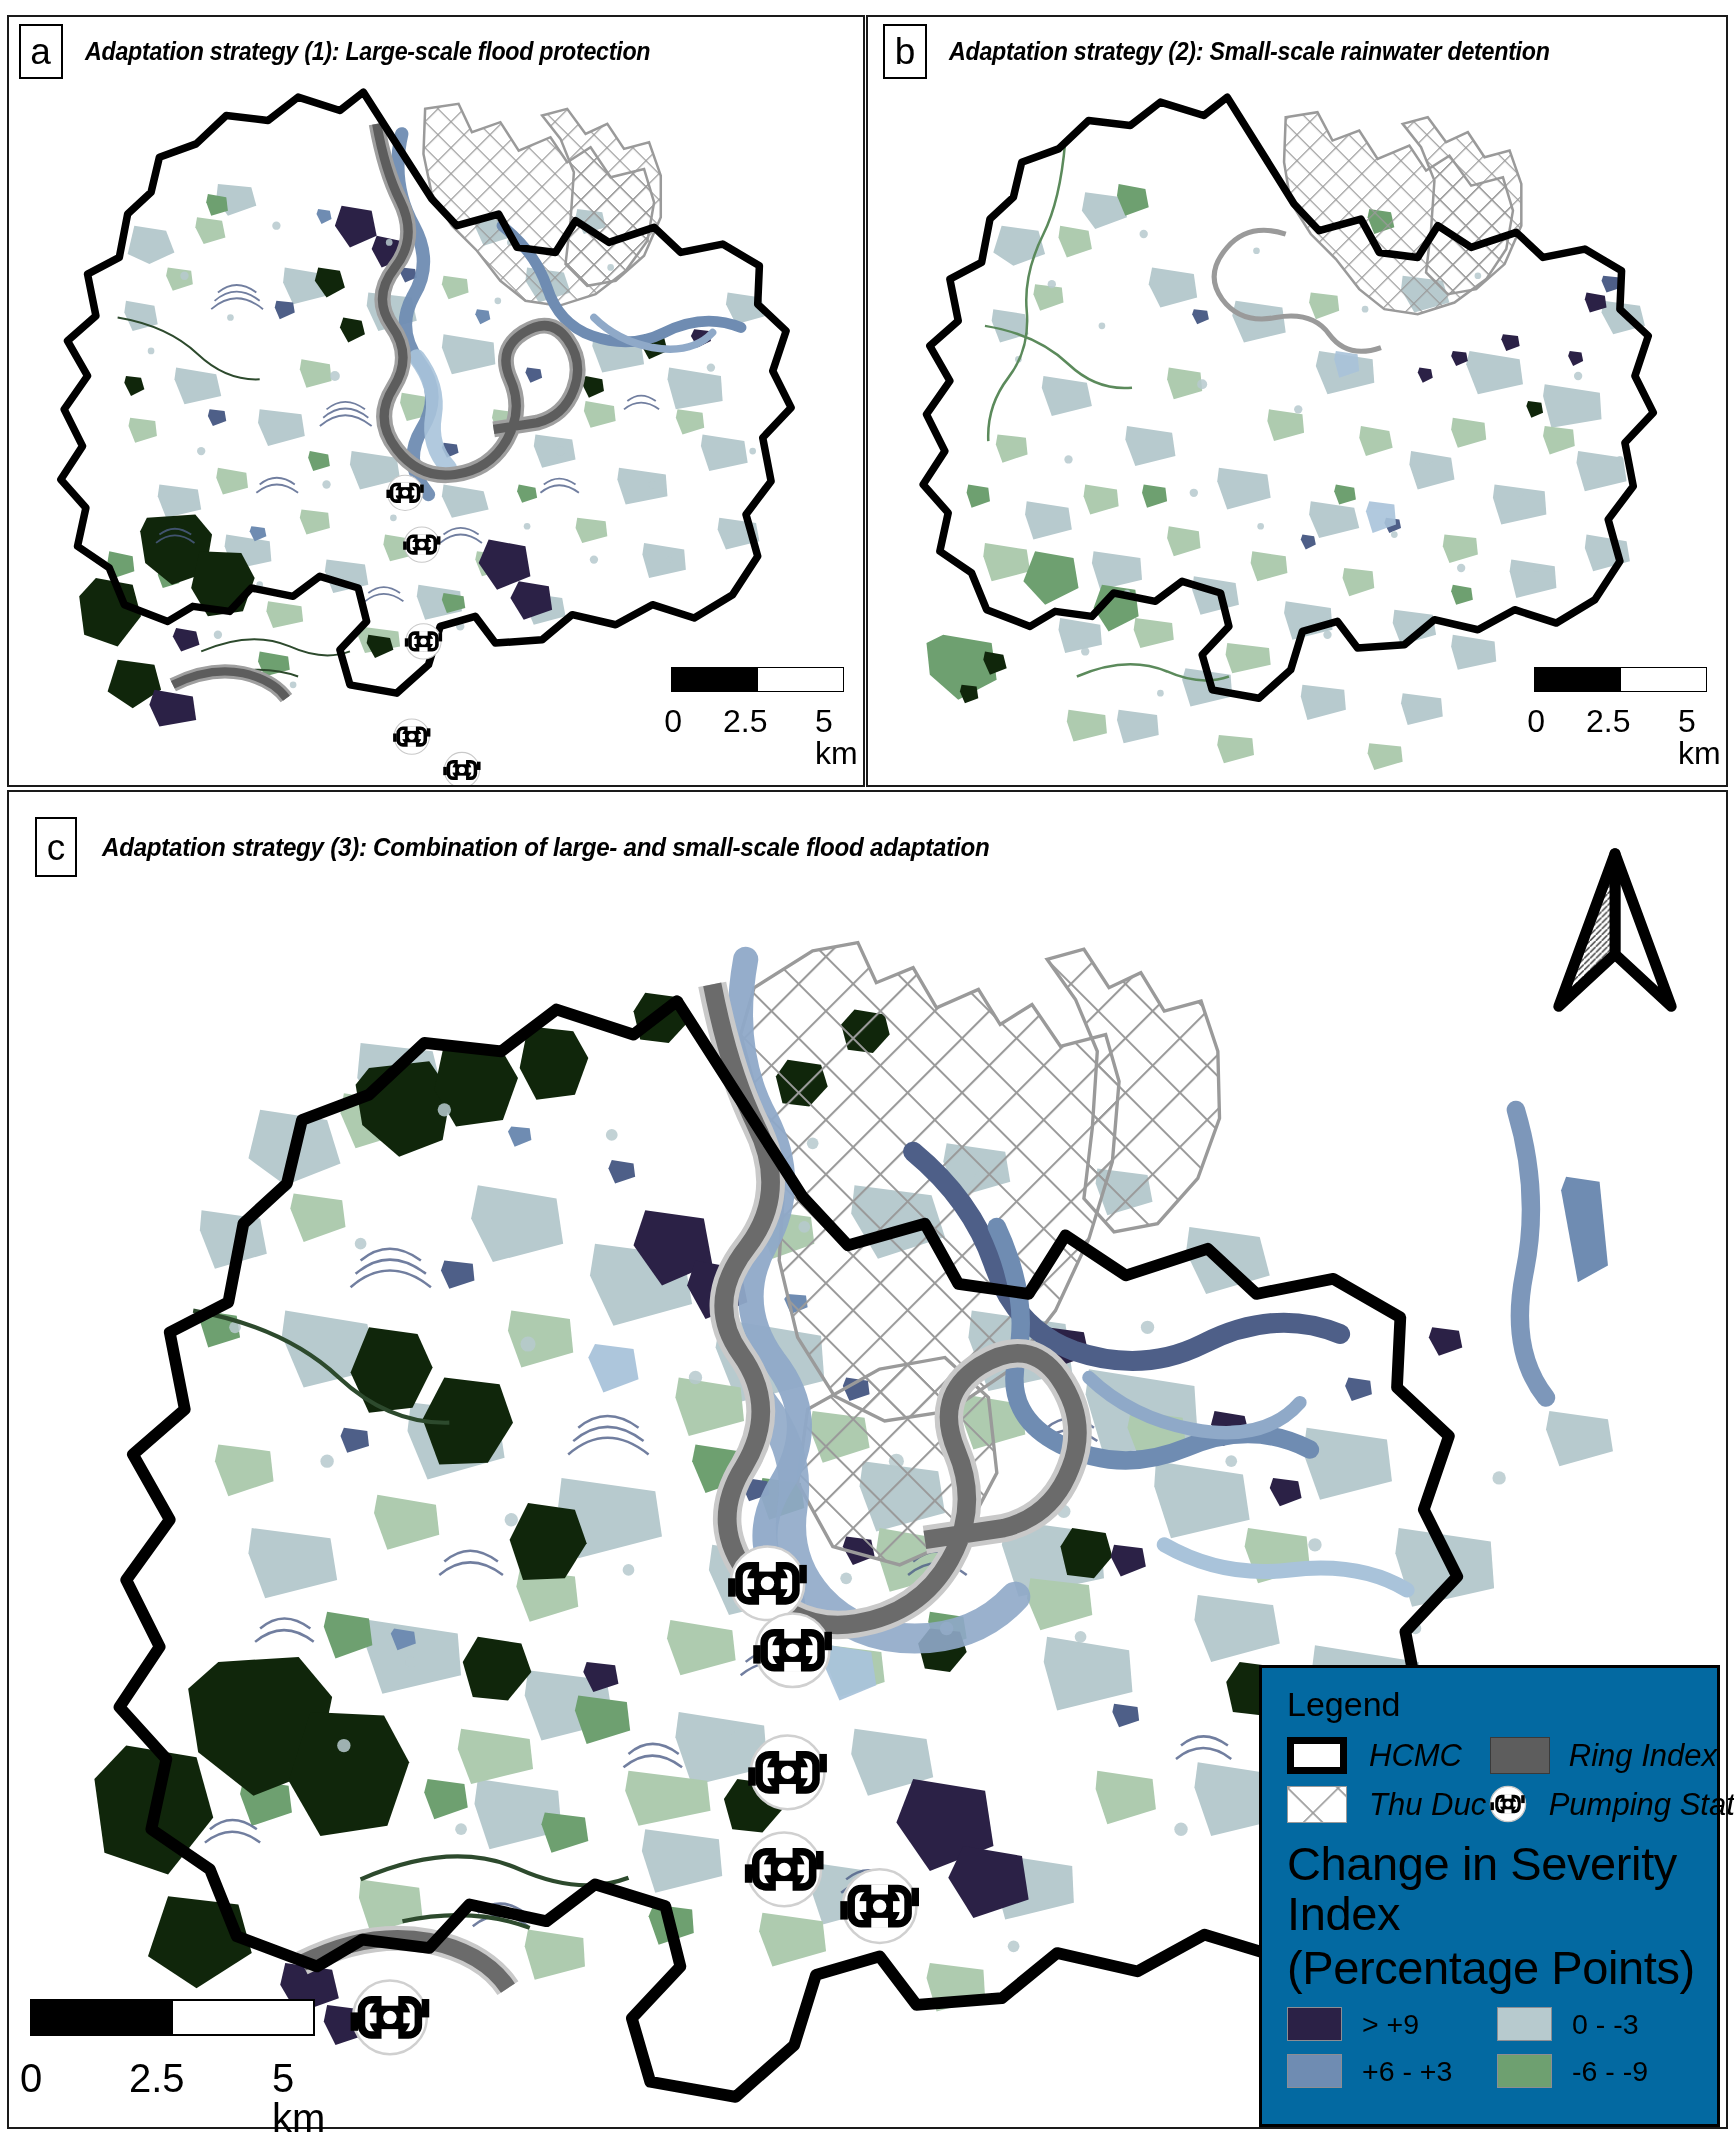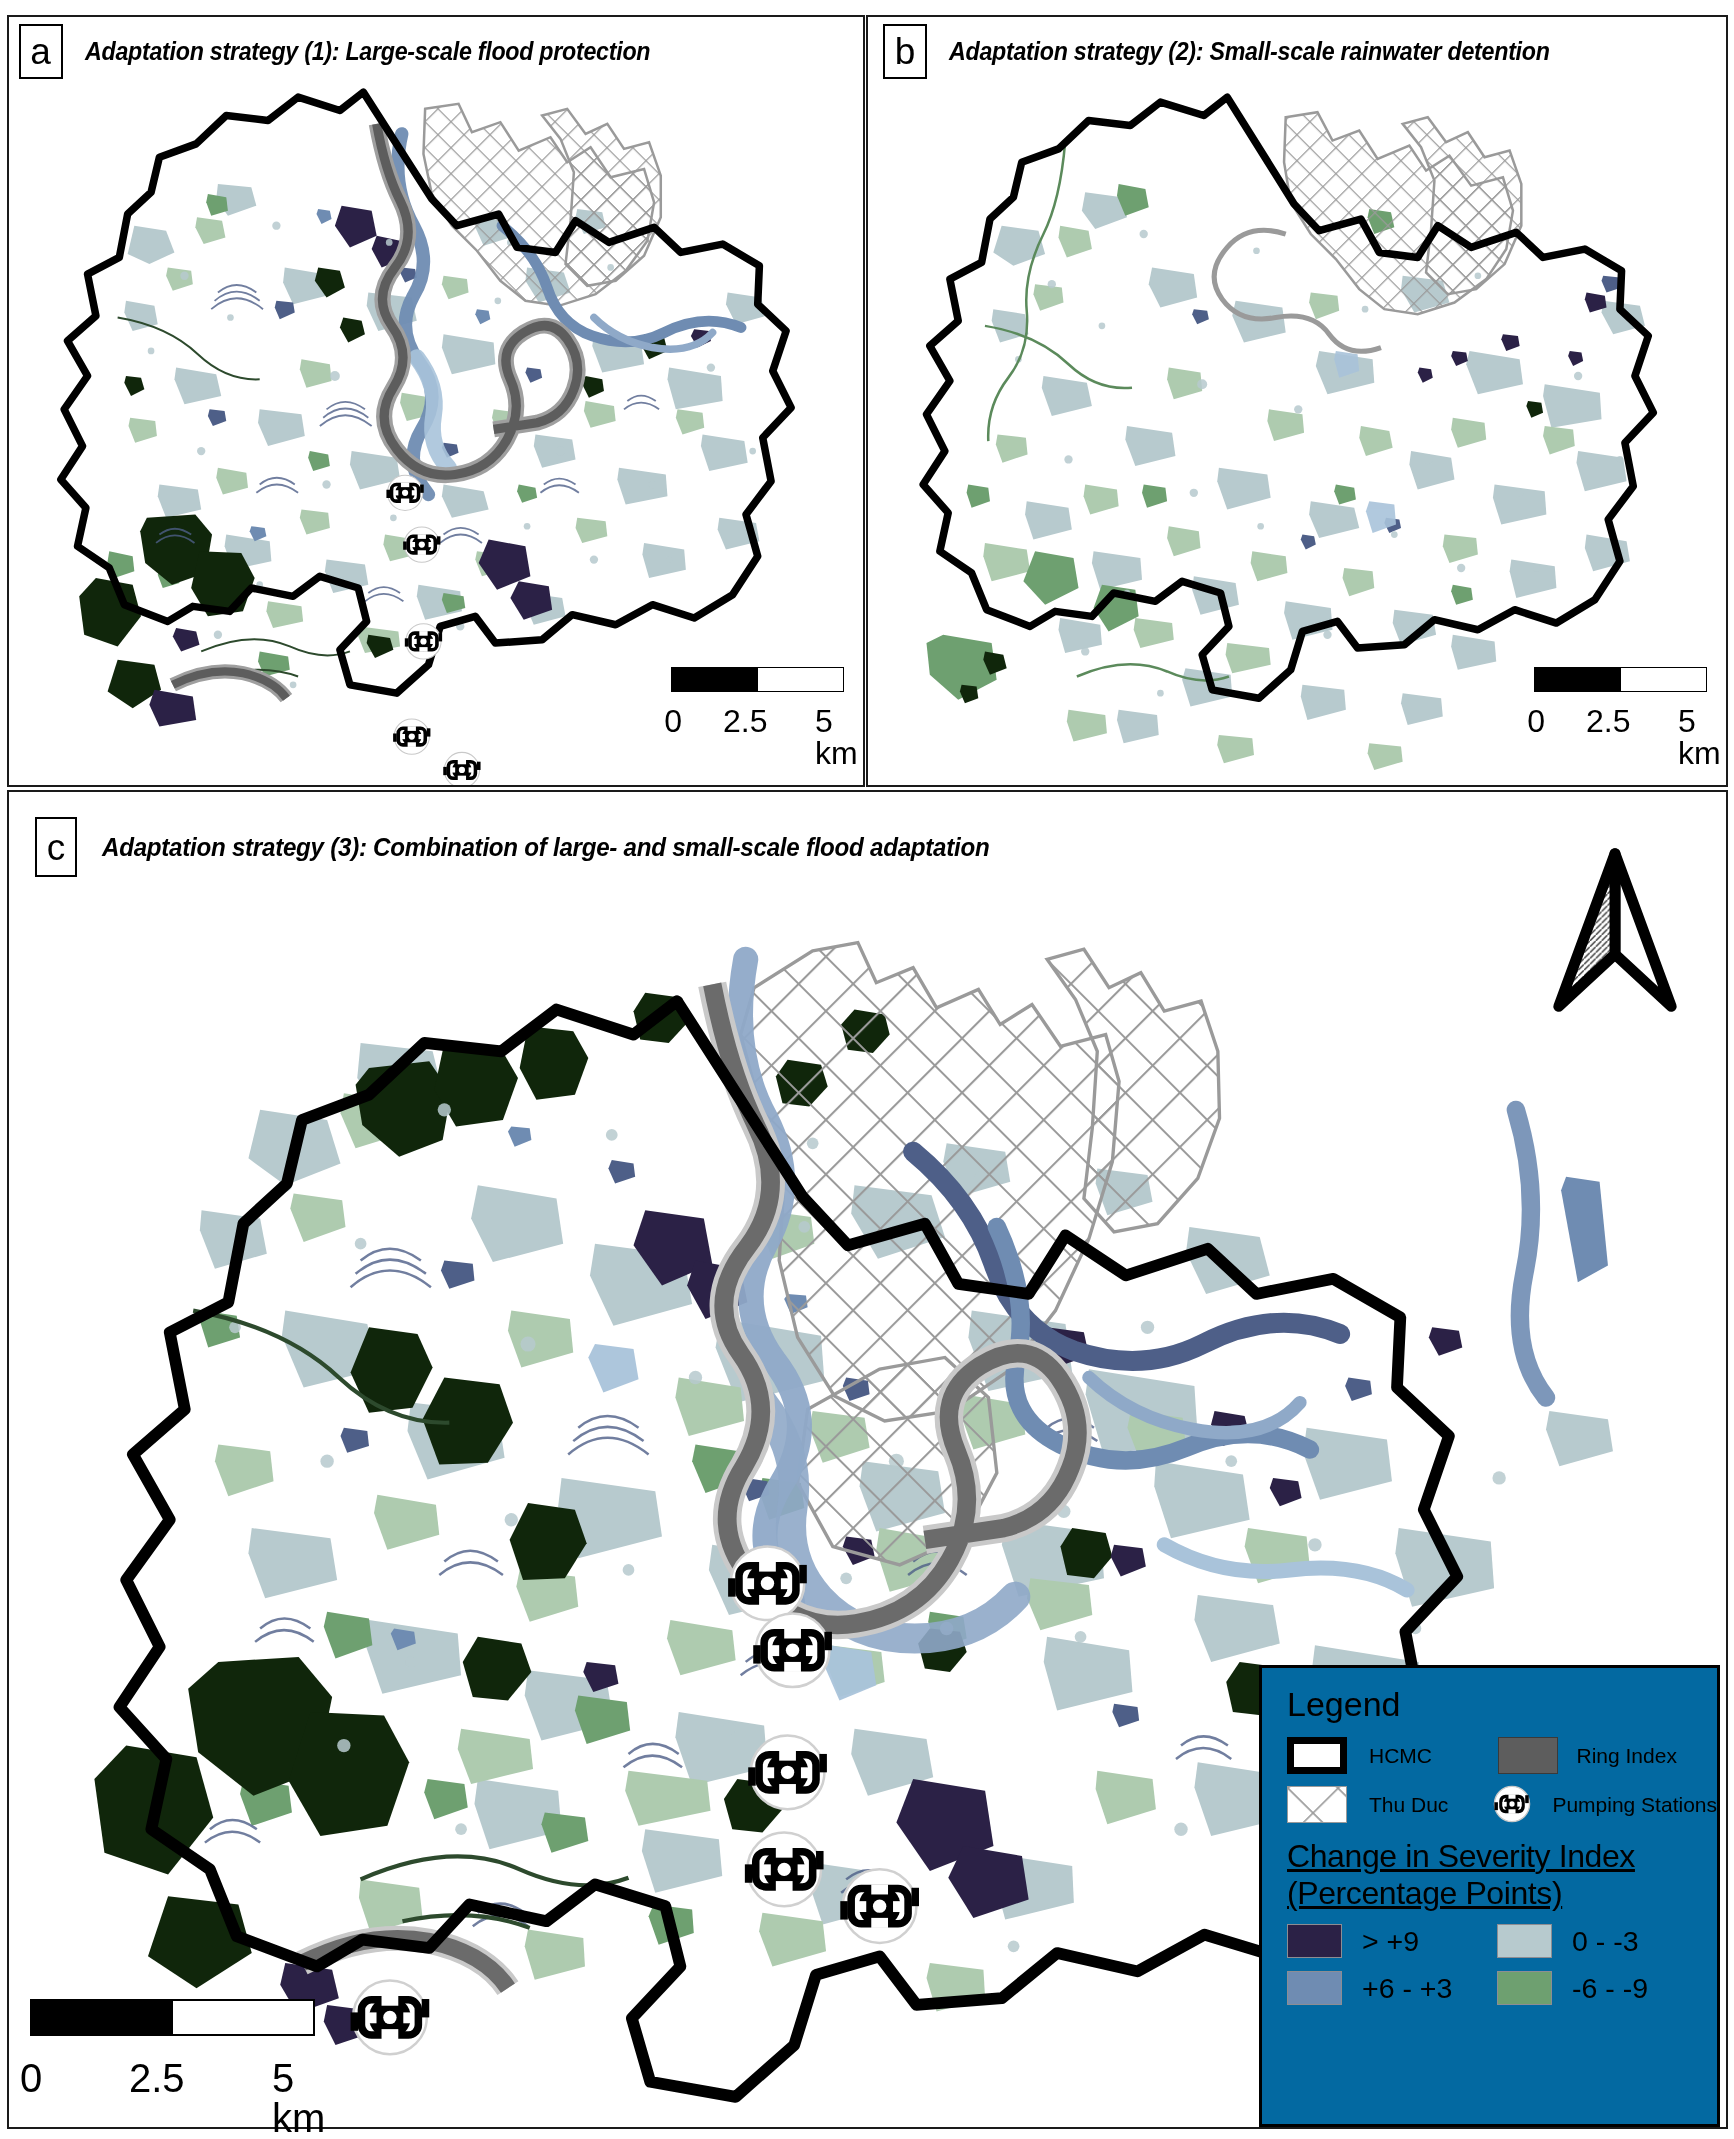--- a/index.html
+++ b/index.html
@@ -54,24 +54,24 @@
   #legend{position:absolute;left:1259px;top:1665px;width:461px;height:462px;
           box-sizing:border-box;border:3.4px solid #000;background:#0369a1;padding:18.5px 0 0 25px;}
   #legend .lg-title{font-size:34px;line-height:1;margin-bottom:10px;}
   .lg-row{display:flex;align-items:center;height:49px;}
   .lg-cell{display:flex;align-items:center;}
   .lg-cell.first{width:211px;}
   .sw-hcmc{width:60px;height:37px;box-sizing:border-box;border:7.6px solid #000;background:#fff;}
   .sw-thuduc{width:60px;height:37px;box-sizing:border-box;border:1.7px solid #9a9a9a;background:#fff;position:relative;overflow:hidden;}
   .sw-ringdike{width:60px;height:37px;box-sizing:border-box;border:1.7px solid #3a3a3a;background:#5d5d5d;}
   .sw-pump{width:44px;height:44px;position:relative;}
-  .lg-lab{font-size:21px;line-height:1;margin-left:18.5px;white-space:nowrap;}
+  .lg-lab{font-size:31px;line-height:1;margin-left:18.5px;white-space:nowrap;font-style:italic;}
   .lg-cell.first .lg-lab{margin-left:22px;}
 
-  .lg-bigtitle{font-size:32px;line-height:1.08;margin-top:10px;margin-bottom:3.4px;letter-spacing:-0.4px;text-decoration:underline;}
+  .lg-bigtitle{font-size:47px;line-height:1.08;margin-top:10px;margin-bottom:3.4px;letter-spacing:-0.4px;}
   .lg-grid{margin-top:6.7px;}
   .lg-grow{display:flex;align-items:center;height:47px;}
   .lg-gcell{display:flex;align-items:center;width:210px;}
   .sw-color{width:55px;height:34px;box-sizing:border-box;border:0.8px solid #8d8d93;}
   .lg-glab{font-size:28.5px;line-height:1;margin-left:20px;white-space:nowrap;}
 </style>
 </head>
 <body>
 
 <div id="figure">

